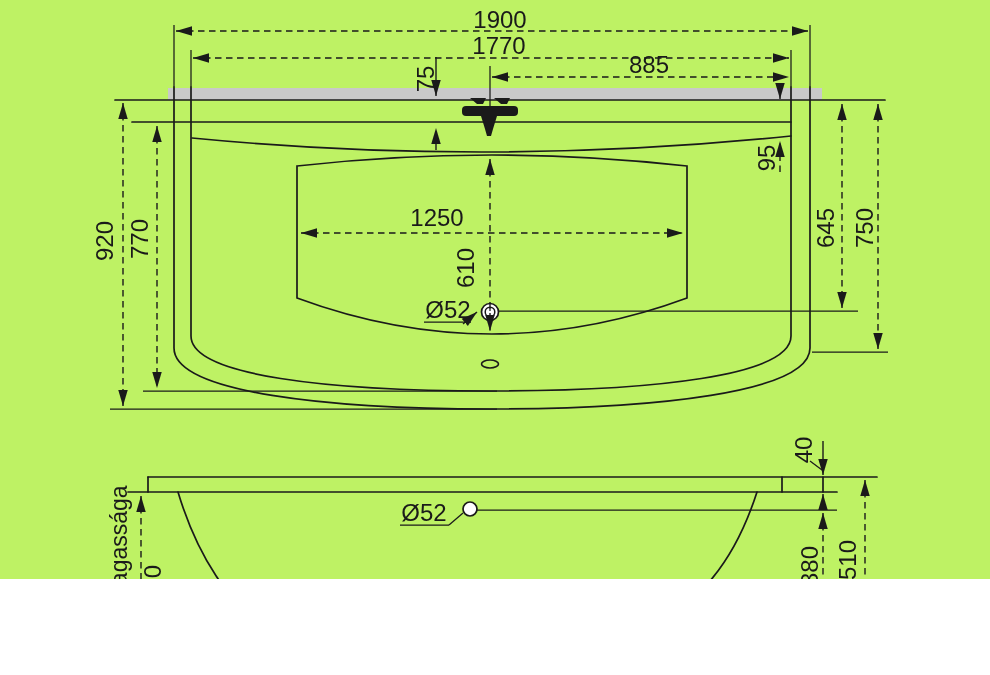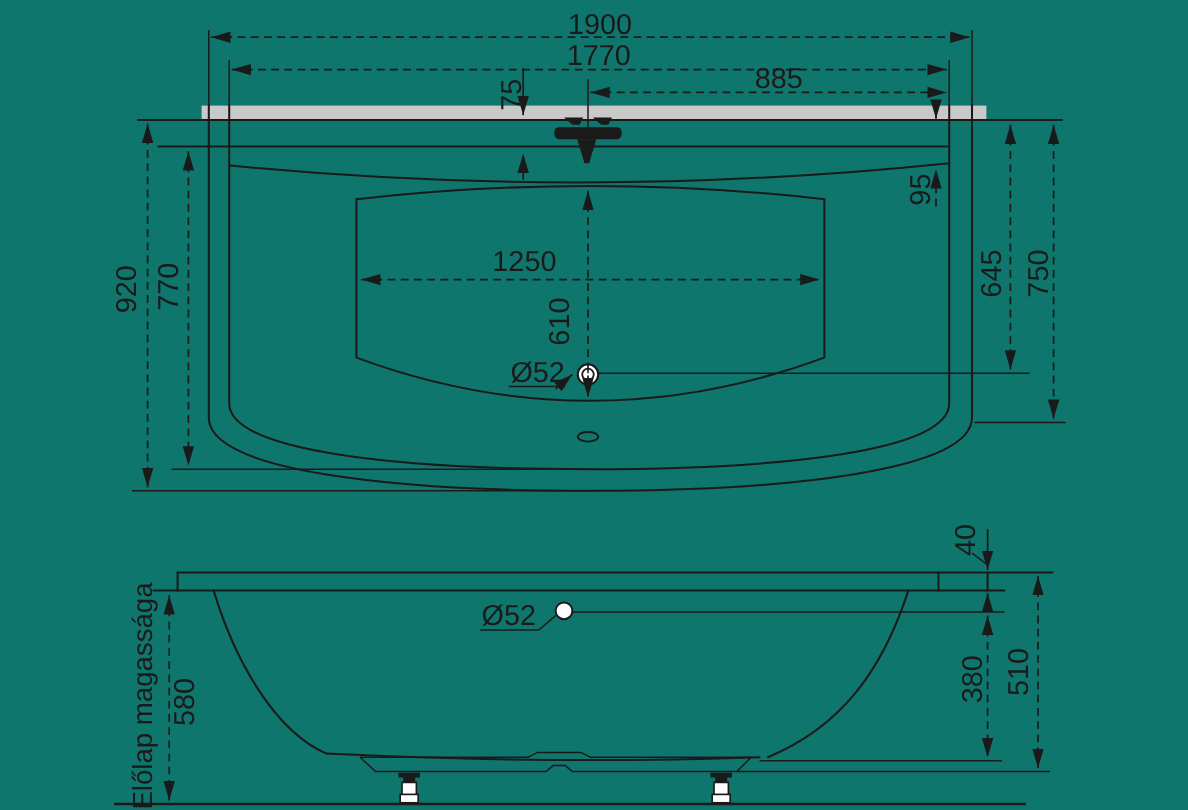--- a/index.html
+++ b/index.html
@@ -1,16 +1,16 @@
 <!DOCTYPE html>
 <html><head>
 <meta charset="utf-8">
 <style>
   html,body{margin:0;padding:0;background:#ffffff;}
-  .stage{position:relative;width:990px;height:675px;background:#0f766e;overflow:hidden;
+  .stage{position:relative;width:990px;height:579px;background:#bef264;overflow:hidden;
          font-family:"Liberation Sans", sans-serif;}
   svg{position:absolute;left:0;top:0;}
   text{fill:#1a1a1a;font-family:"Liberation Sans", sans-serif;font-size:24px;}
   .small{font-size:23px;}
   .draw{stroke:#1a1a1a;stroke-width:1.7;fill:none;stroke-linecap:round;}
   .thin{stroke:#1a1a1a;stroke-width:1.25;fill:none;}
   .dim{stroke:#1a1a1a;stroke-width:1.4;fill:none;stroke-dasharray:6.5 4.5;}
   .dimsolid{stroke:#1a1a1a;stroke-width:1.4;fill:none;}
   .blk{fill:#1a1a1a;stroke:none;}
   .thick{stroke:#1a1a1a;stroke-width:2.2;fill:none;}

